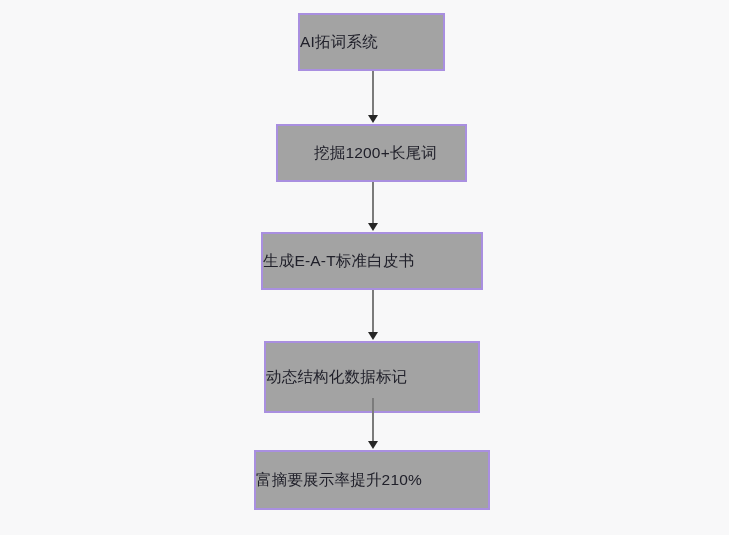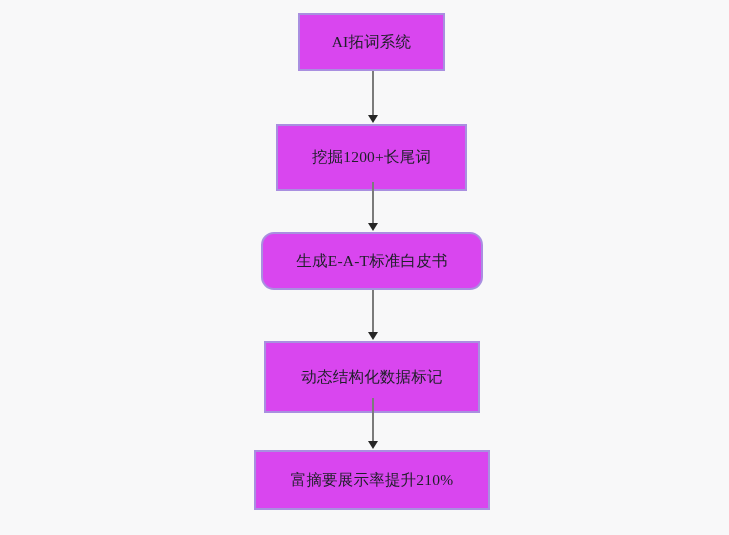--- a/index.html
+++ b/index.html
@@ -16,41 +16,40 @@
 
   #flowchart-canvas {
     position: relative;
     width: 729px;
     height: 535px;
   }
 
   .node {
     position: absolute;
     box-sizing: border-box;
-    background: #d946ef;
+    background: #a3a3a3;
     border: 2px solid #a98fe0;
     display: flex;
     align-items: center;
-    justify-content: center;
+    justify-content: flex-start;
     text-align: center;
-    font-family: Liberation Serif, serif;
   }
 
   .node-label {
     color: #20202a;
     font-size: 15.5px;
     line-height: 1.2;
     letter-spacing: 0.2px;
     white-space: nowrap;
   }
 
   
   #node-0 { left: 298px; top: 13px;  width: 147px; height: 58px; }
-  #node-1 { left: 276px; top: 124px; width: 191px; height: 67px; }
-  #node-2 { left: 261px; top: 232px; width: 222px; height: 58px; border-radius: 13px; }
+  #node-1 { left: 276px; top: 124px; width: 191px; height: 58px; padding-left: 36px; }
+  #node-2 { left: 261px; top: 232px; width: 222px; height: 58px; }
   #node-3 { left: 264px; top: 341px; width: 216px; height: 72px; }
   #node-4 { left: 254px; top: 450px; width: 236px; height: 60px; }
 
   .connector {
     position: absolute;
     left: 364px;
     width: 18px;
   }
   .connector .line {
     position: absolute;

